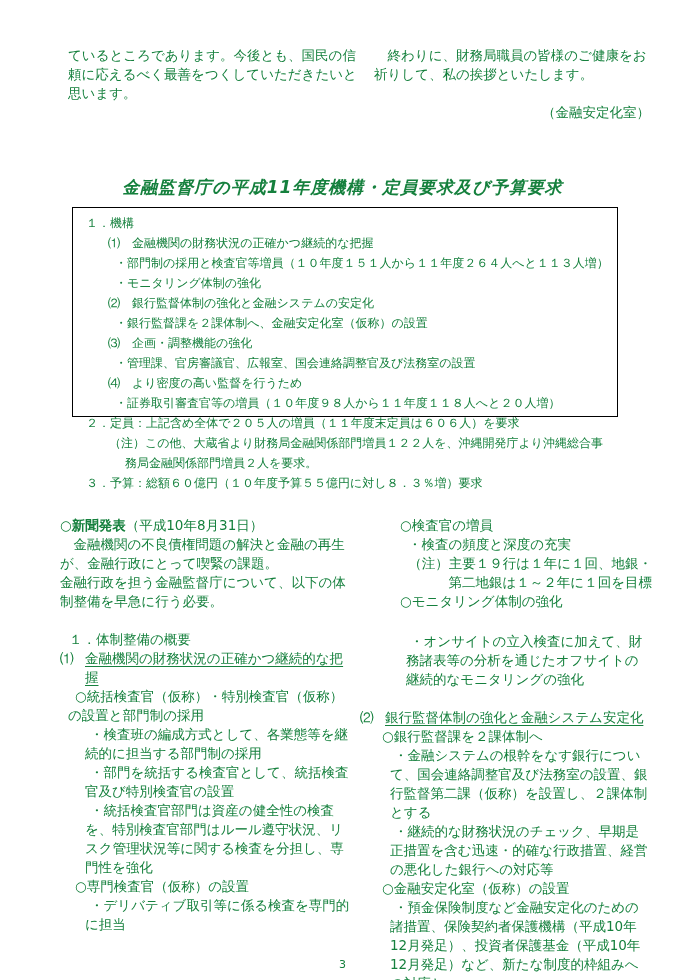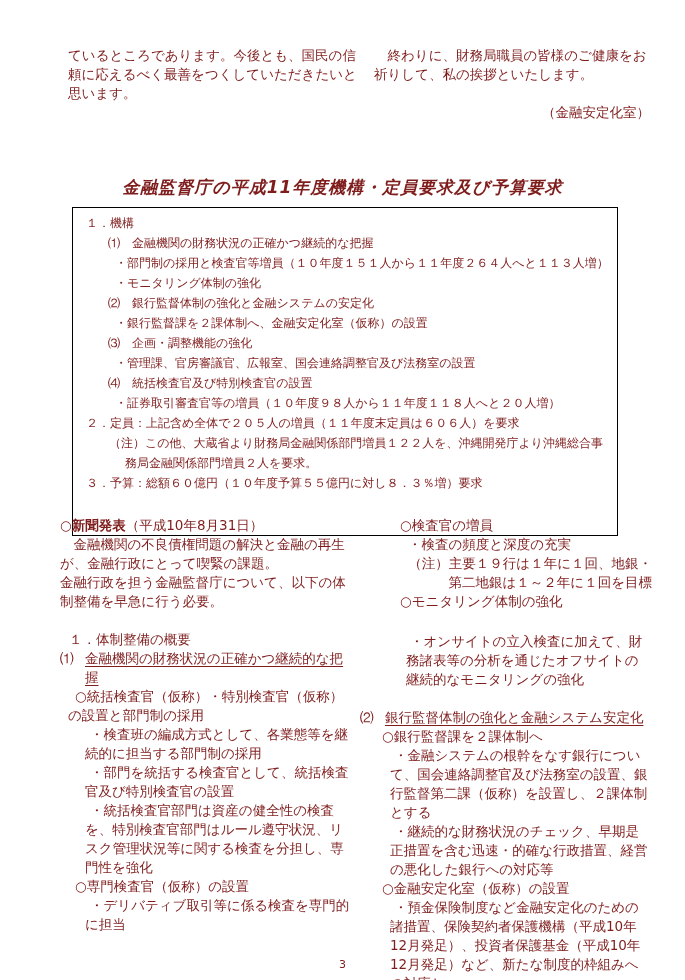--- a/index.html
+++ b/index.html
@@ -1,39 +1,39 @@
 <!DOCTYPE html>
 <html><head>
 <meta charset="utf-8">
 <style>
   html,body{margin:0;padding:0;background:#e8e8e8;}
   .page{
     position:relative;width:685px;height:980px;background:#ffffff;
-    margin:0 auto;font-family:"DejaVu Sans",sans-serif;color:#7f1d1d;
+    margin:0 auto;font-family:"DejaVu Sans",sans-serif;color:#15803d;
     overflow:hidden;
   }
   .ln{min-height:19px;}
   .gap{height:18px;}
   .b{font-weight:bold;}
   .u{text-decoration:underline;text-underline-offset:3px;}
 
   
   .intro-left{position:absolute;left:68px;top:46px;width:292px;font-size:13.5px;line-height:19px;}
   .intro-right{position:absolute;left:374px;top:46px;width:276px;font-size:13.5px;line-height:19px;}
   .signature{text-align:right;margin-top:19px;}
 
   
   .headline{
     position:absolute;left:0;top:176px;width:100%;text-align:center;
     font-size:17px;font-weight:bold;font-style:italic;letter-spacing:1px;
   }
 
   
   .box{
-    position:absolute;left:72px;top:207px;width:546px;height:329px;
+    position:absolute;left:72px;top:207px;width:546px;height:210px;
     border:1px solid #000;box-sizing:border-box;padding:5px 8px;
     font-size:12px;line-height:20px;
   }
   .box .ln{min-height:20px;}
   .bn{padding-left:5px;}
   .bh{padding-left:27px;}
   .bb{padding-left:34px;}
   .bnote{padding-left:44px;text-indent:-16px;}
 
   
@@ -71,21 +71,21 @@
 
   <div class="box">
       <div class="ln bn"><span class="itm-txt">１．機構</span></div>
       <div class="ln bh"><span class="itm-txt">⑴　金融機関の財務状況の正確かつ継続的な把握</span></div>
       <div class="ln bb"><span class="itm-txt">・部門制の採用と検査官等増員（１０年度１５１人から１１年度２６４人へと１１３人増）</span></div>
       <div class="ln bb"><span class="itm-txt">・モニタリング体制の強化</span></div>
       <div class="ln bh"><span class="itm-txt">⑵　銀行監督体制の強化と金融システムの安定化</span></div>
       <div class="ln bb"><span class="itm-txt">・銀行監督課を２課体制へ、金融安定化室（仮称）の設置</span></div>
       <div class="ln bh"><span class="itm-txt">⑶　企画・調整機能の強化</span></div>
       <div class="ln bb"><span class="itm-txt">・管理課、官房審議官、広報室、国会連絡調整官及び法務室の設置</span></div>
-      <div class="ln bh"><span class="itm-txt">⑷　統括検査官及び特別検査官の設置</span></div>
+      <div class="ln bh"><span class="itm-txt">⑷　より密度の高い監督を行うため</span></div>
       <div class="ln bb"><span class="itm-txt">・証券取引審査官等の増員（１０年度９８人から１１年度１１８人へと２０人増）</span></div>
       <div class="ln bn"><span class="itm-txt">２．定員：上記含め全体で２０５人の増員（１１年度末定員は６０６人）を要求</span></div>
       <div class="ln bnote"><span class="itm-txt">（注）この他、大蔵省より財務局金融関係部門増員１２２人を、沖縄開発庁より沖縄総合事務局金融関係部門増員２人を要求。</span></div>
       <div class="ln bn"><span class="itm-txt">３．予算：総額６０億円（１０年度予算５５億円に対し８．３％増）要求</span></div>
     </div>
 
   <div class="colL">
       <div class="ln news"><span class="itm-txt b">○新聞発表</span><span class="itm-rest">（平成10年8月31日）</span></div>
       <div class="ln p"><span class="itm-txt">　金融機関の不良債権問題の解決と金融の再生が、金融行政にとって喫緊の課題。</span></div>
       <div class="ln p"><span class="itm-txt">金融行政を担う金融監督庁について、以下の体制整備を早急に行う必要。</span></div>

